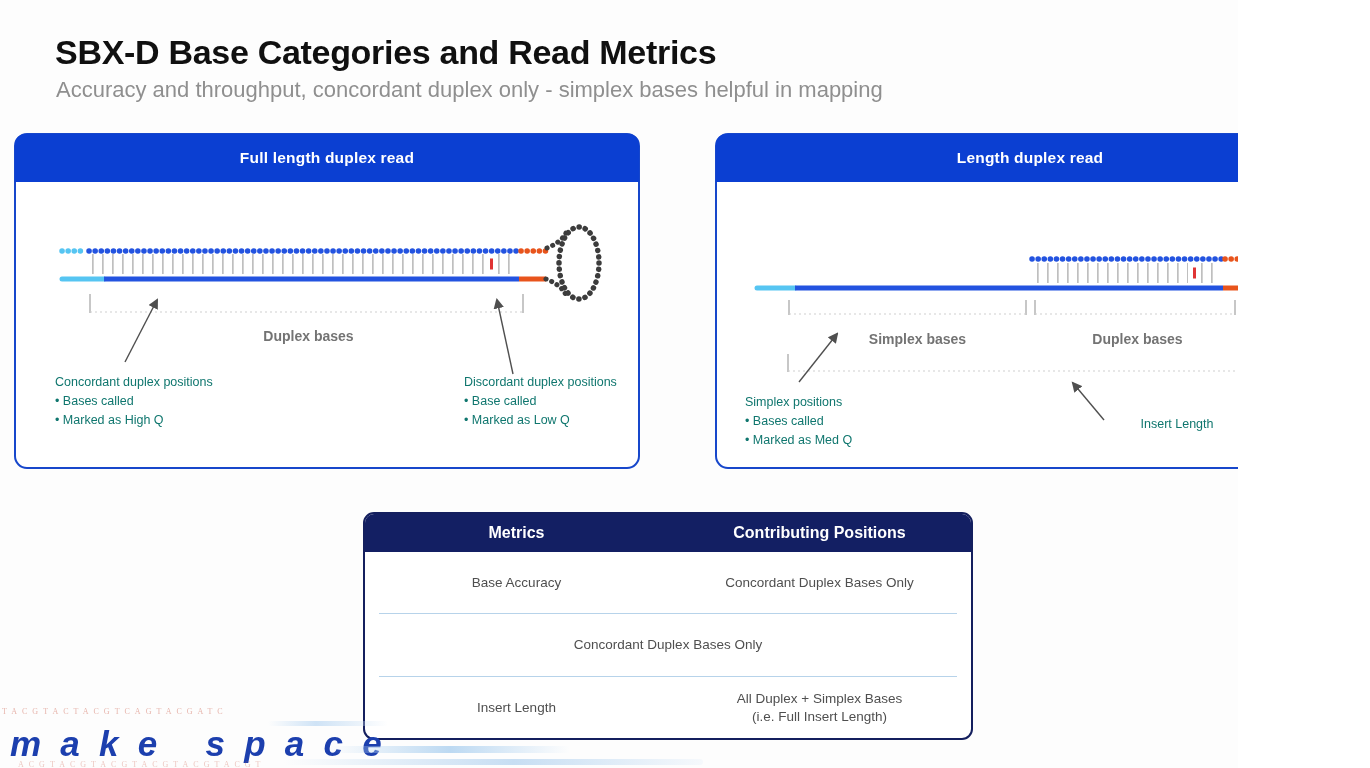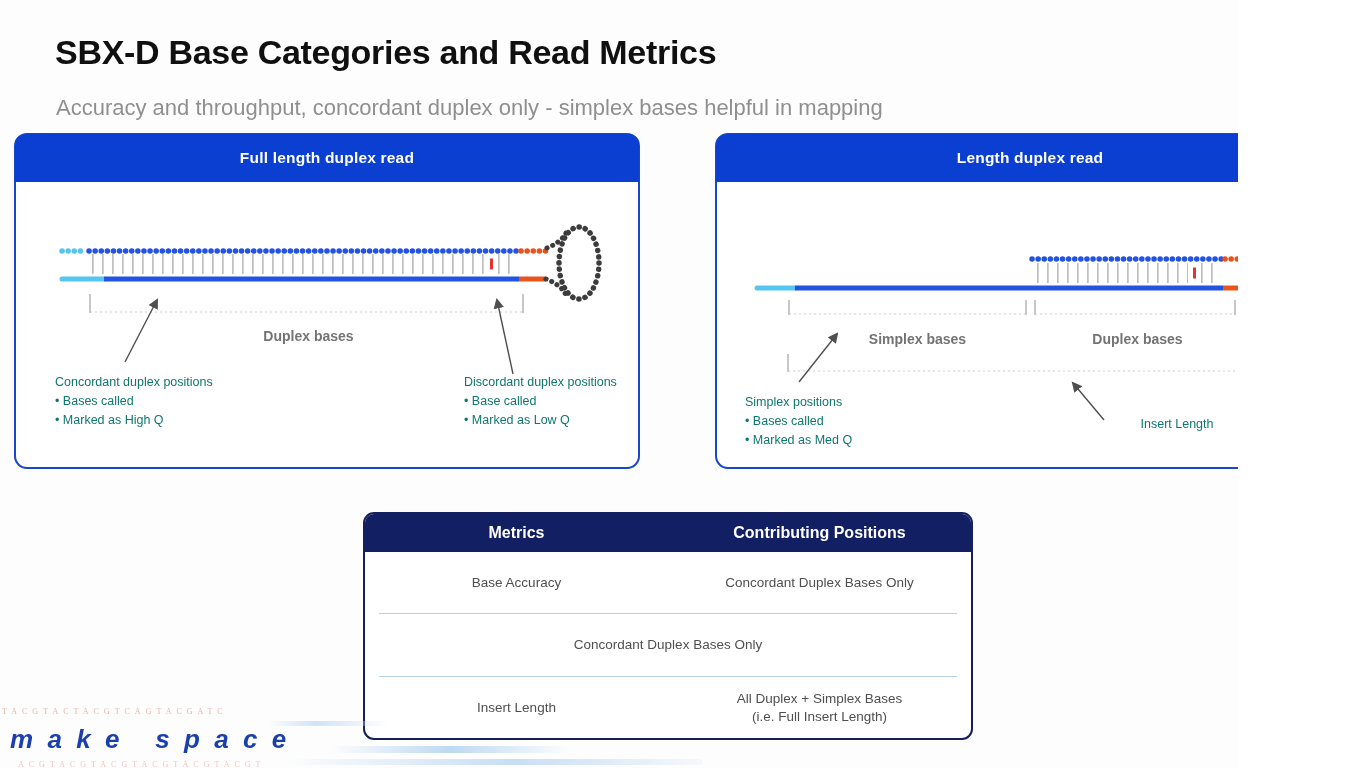--- a/index.html
+++ b/index.html
@@ -2,21 +2,21 @@
 <html><head>
 <meta charset="utf-8">
 <style>
   html,body{margin:0;padding:0;background:#ffffff;}
   .slide{position:relative;width:1238px;height:768px;background:#fdfdfd;overflow:hidden;
          font-family:"Liberation Sans",sans-serif;}
 
   
   .page-title{position:absolute;left:55px;top:33px;font-size:34px;font-weight:800;
               color:#101010;letter-spacing:-0.3px;}
-  .page-subtitle{position:absolute;left:56px;top:95px;font-size:22px;color:#8f8f8f;font-weight:400;}
+  .page-subtitle{position:absolute;left:56px;top:77px;font-size:22px;color:#8f8f8f;font-weight:400;}
   .roche-logo{position:absolute;left:1268px;top:20px;width:88px;height:52px;}
 
   
   .panel{position:absolute;width:626px;height:336px;background:#ffffff;
          border:2.5px solid #1747cb;border-radius:13px;box-sizing:border-box;}
   .panel-left{left:14px;top:133px;}
   .panel-right{left:715px;top:133px;width:630px;}
   .panel-header{position:absolute;left:-1px;top:-1px;right:-1px;height:48px;background:#0b3fd2;
                 border-radius:10px 10px 0 0;display:flex;align-items:center;justify-content:center;}
   .panel-header span{color:#ffffff;font-size:15.5px;font-weight:700;letter-spacing:.2px;}
@@ -34,21 +34,21 @@
   .mt-row{display:flex;align-items:center;justify-content:center;}
   .mt-row div{flex:1;text-align:center;color:#4f4f4f;font-size:13.5px;line-height:18px;white-space:pre-line;}
   .mt-row1{height:61px;}
   .mt-row2{height:62px;}
   .mt-row3{height:62px;}
   .mt-sep{height:1px;background:#b7d3ea;margin:0 14px;}
 
   
   .seq-row{position:absolute;font-family:Liberation Serif, serif;font-size:8px;letter-spacing:5px;
            color:rgba(205,90,70,.45);white-space:nowrap;}
-  .wordmark{position:absolute;left:10px;top:724px;font-size:26px;font-style:italic;font-weight:700;
+  .wordmark{position:absolute;left:10px;top:724px;font-size:35px;font-style:italic;font-weight:700;
             color:#1c3fae;letter-spacing:.55em;white-space:nowrap;}
   .streak{position:absolute;border-radius:3px;}
   .page-number{position:absolute;left:1324px;top:728px;font-size:13px;color:#9b9b9b;}
   .mouse-cursor{position:absolute;left:1356px;top:744px;}
 </style>
 </head>
 <body>
 
 <div class="slide">
 

